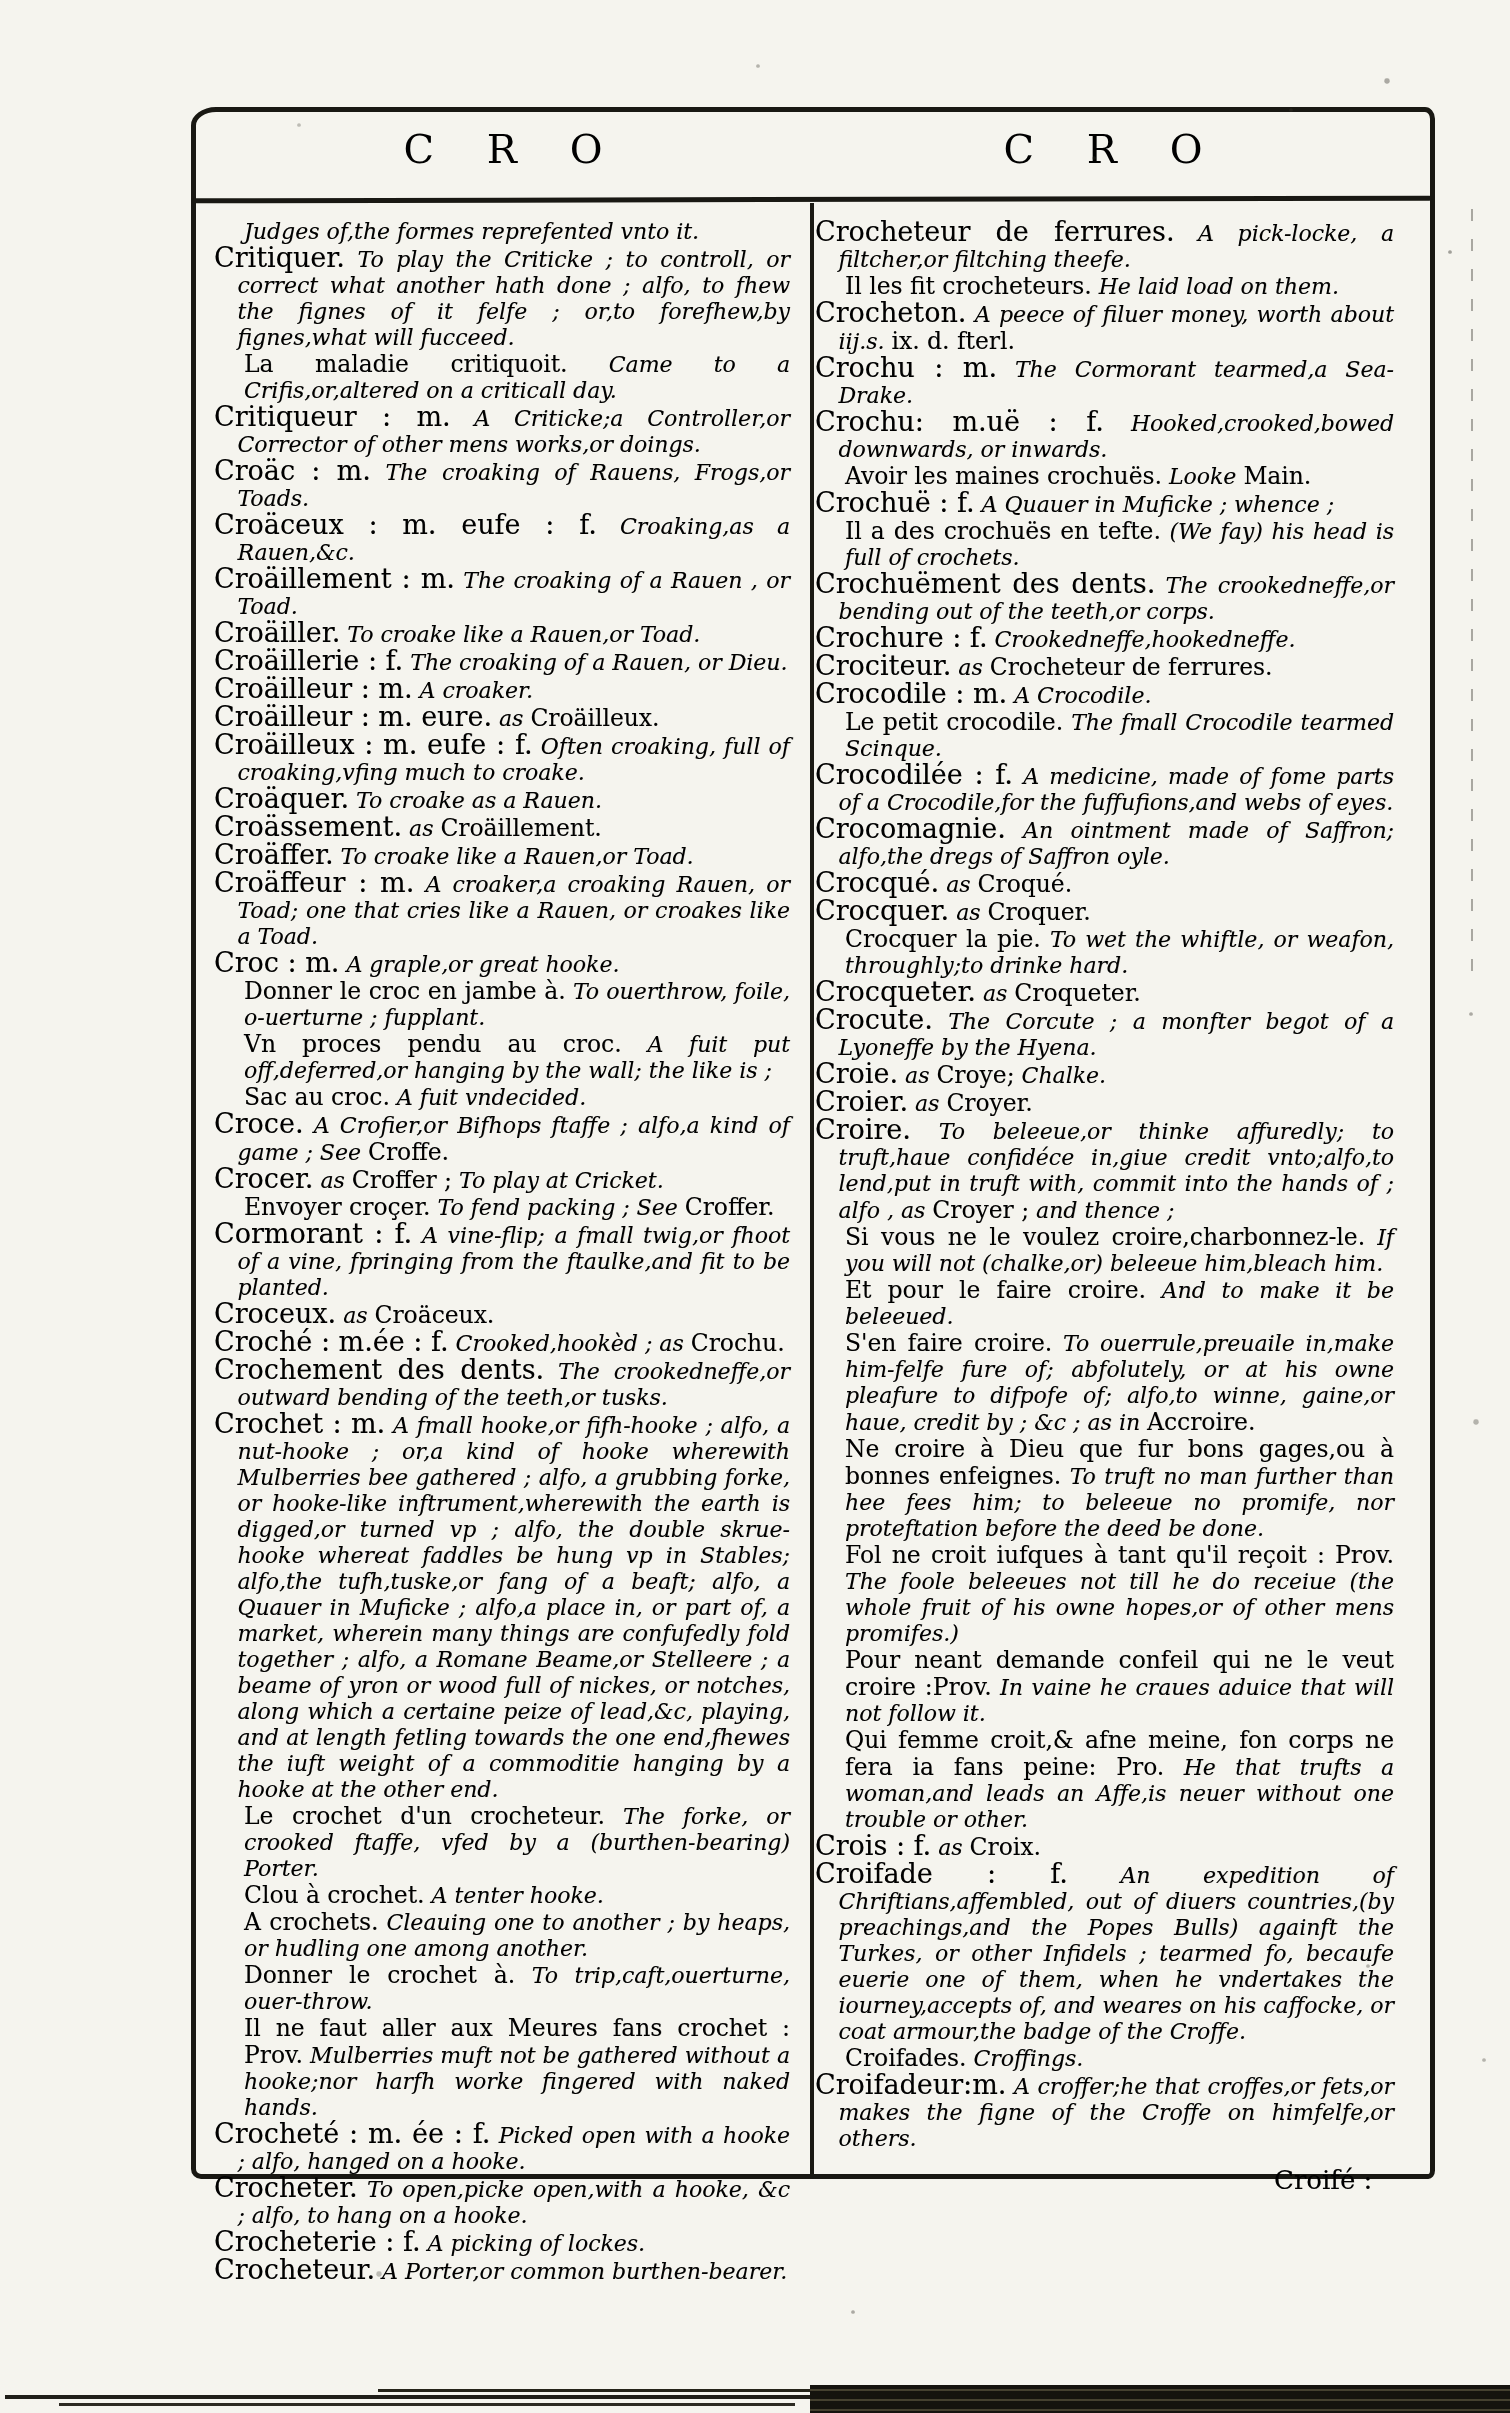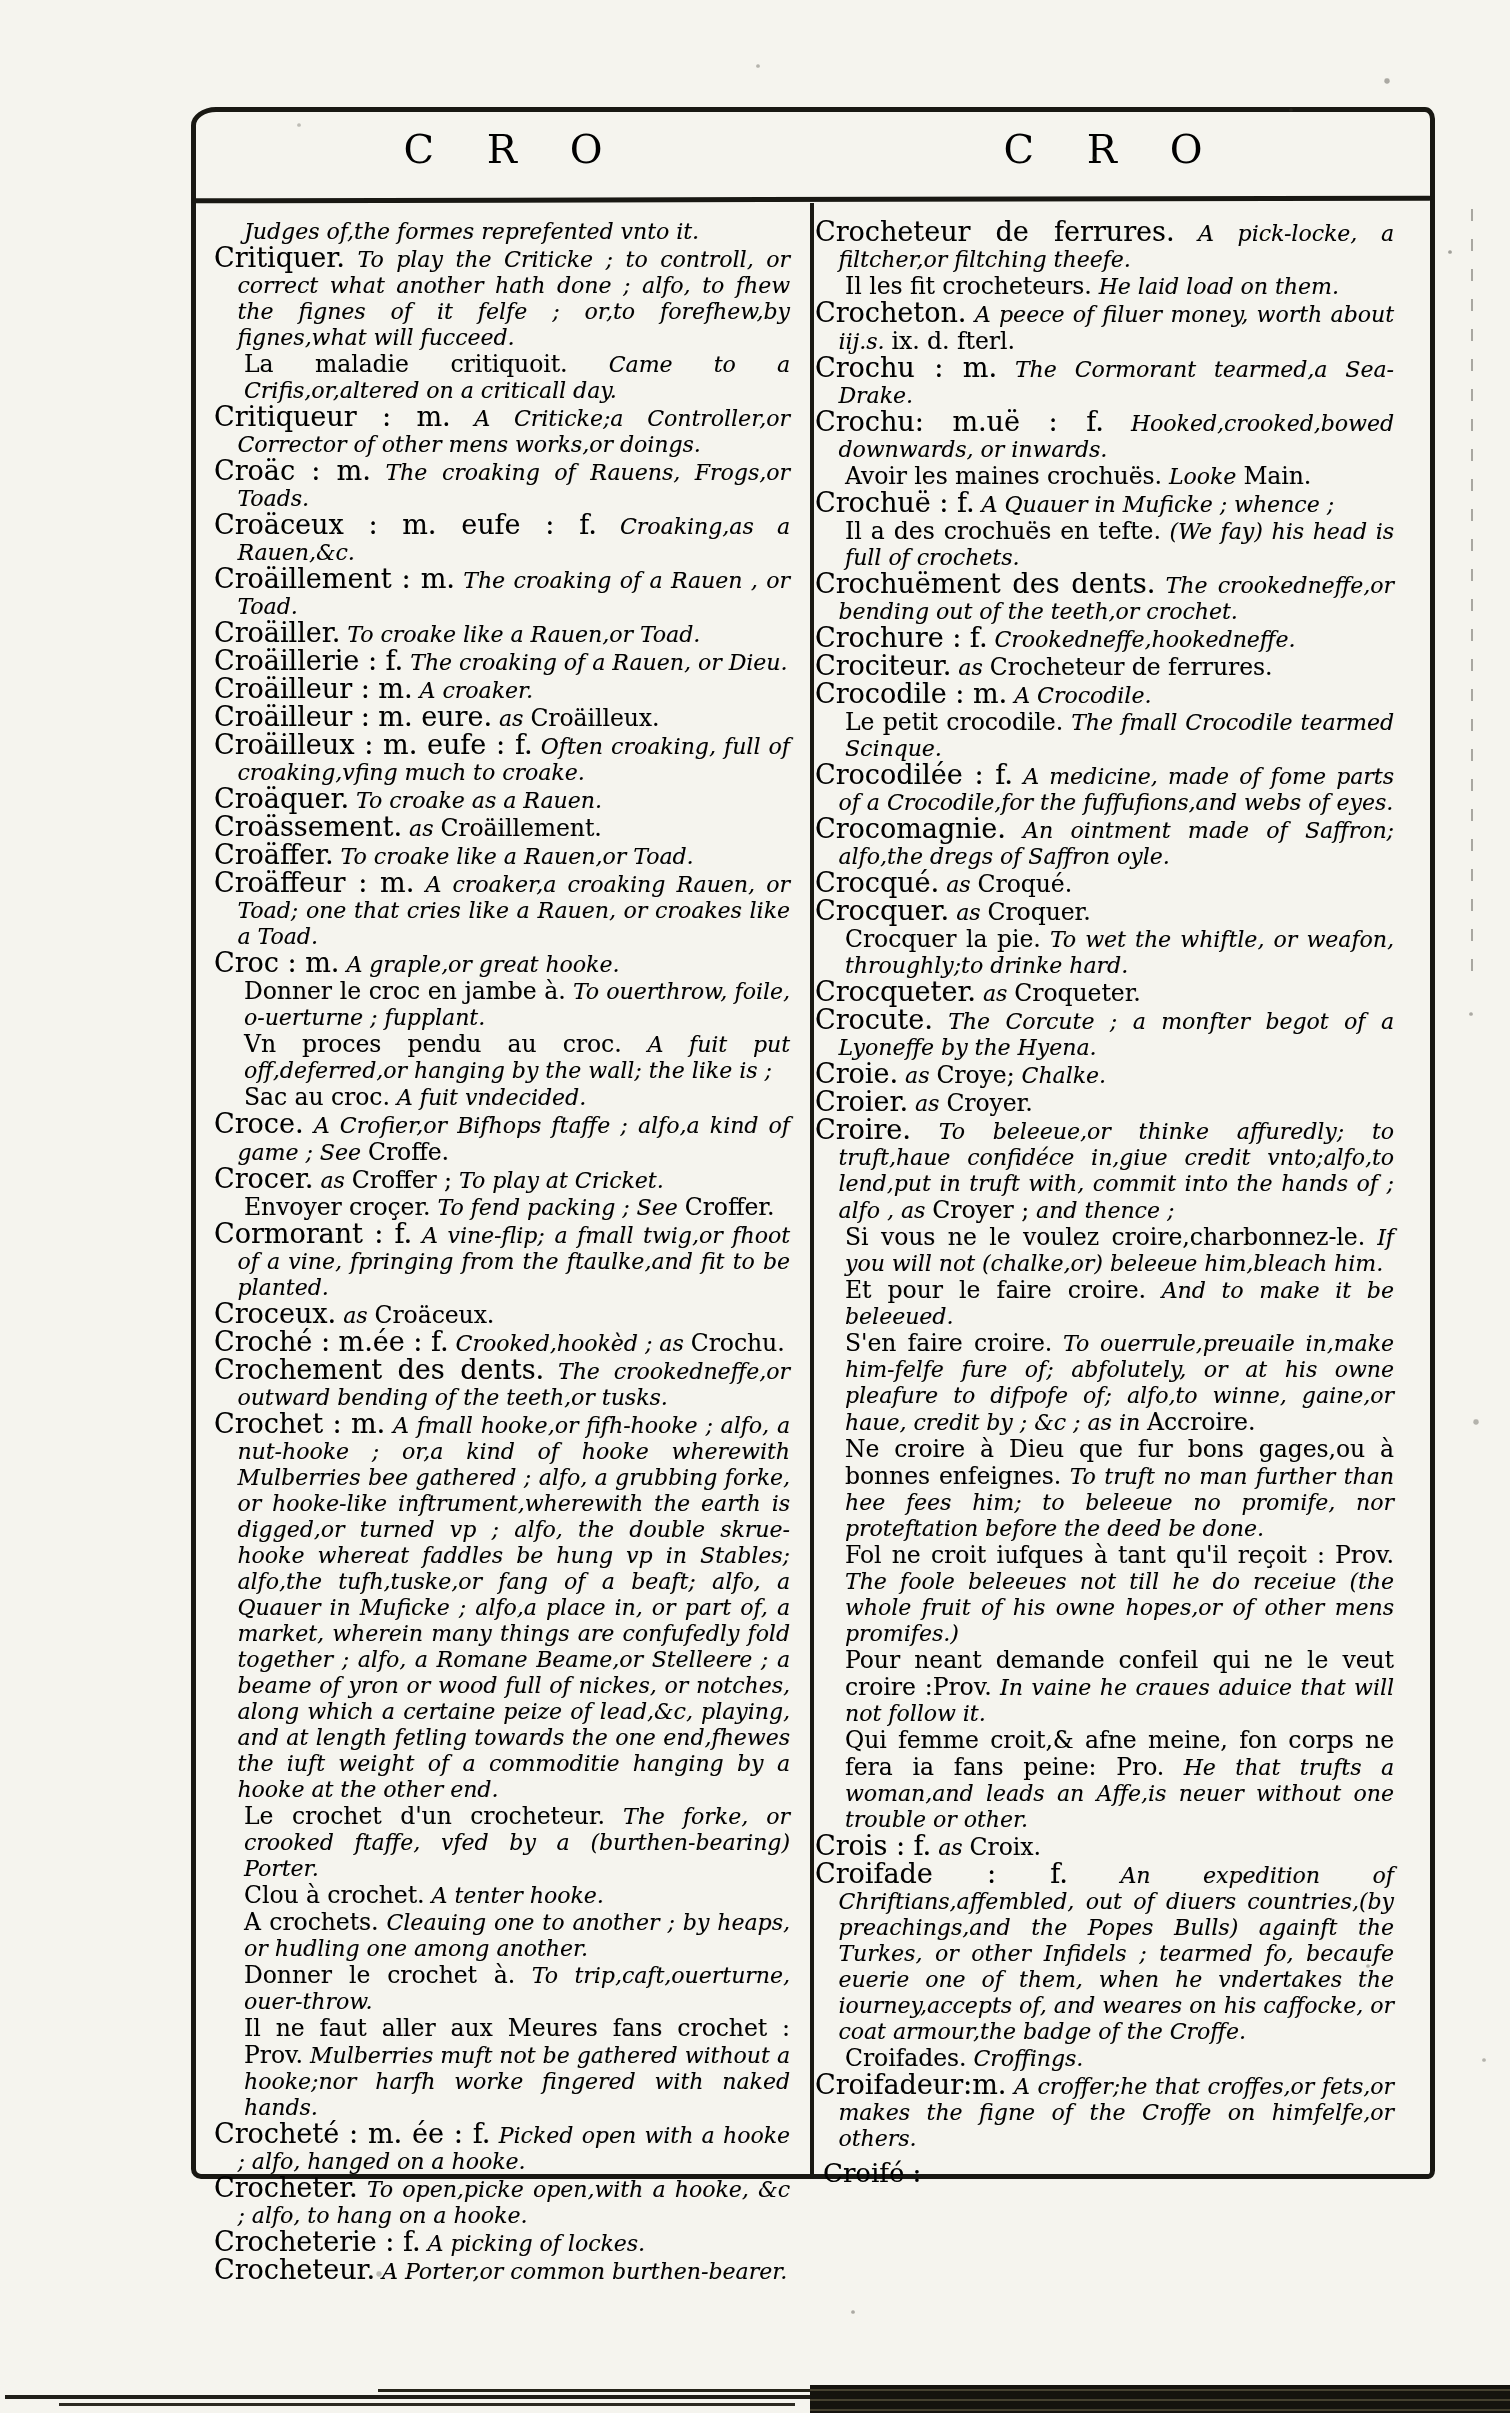--- a/index.html
+++ b/index.html
@@ -37,21 +37,21 @@
   }
   .col-left  { left:214px; width:576px; }
   .col-right { left:815px; width:579px; }
   p.entry { margin:0; }
   .ind-e { padding-left:23.4px; text-indent:-23.4px; }
   .ind-s { padding-left:30px; text-indent:0; }
   .ind-c { padding-left:30px; text-indent:0; }
   .seg-h { font-size:27px; font-style:normal; }
   .seg-r { font-size:23.4px; font-style:normal; }
   .seg-i { font-size:22px; font-style:italic; }
-  .catchword-row { margin:8px; text-align:left; padding-right:6.7px; }
+  .catchword-row { margin:15px; text-align:right; padding-right:6.7px; }
   .catchword-row .seg-h { font-size:26px; }
   
   .scan-edge {
     position:absolute; left:1471px; top:209px; width:1.7px; height:778px;
     background:repeating-linear-gradient(180deg, rgba(55,52,44,0.40) 0 11.7px, transparent 11.7px 30px);
   }
   .band-a1 { position:absolute; left:5px;   top:2395px; width:805px; height:4.2px; background:#201e18; }
   .band-a2 { position:absolute; left:59px;  top:2403px; width:736px; height:2.5px; background:#2c2a22; }
   .band-a3 { position:absolute; left:378px; top:2389px; width:432px; height:3.3px; background:#262419; }
   .band-b  {
@@ -129,21 +129,21 @@
     </div>
   <div class="col col-right" id="col-right">
       <p class="entry ind-e"><span class="seg-h">Crocheteur de ferrures.</span> <span class="seg-i">A pick-locke, a filtcher,or filtching theefe.</span> </p>
       <p class="entry ind-s"><span class="seg-r">Il les fit crocheteurs.</span> <span class="seg-i">He laid load on them.</span> </p>
       <p class="entry ind-e"><span class="seg-h">Crocheton.</span> <span class="seg-i">A peece of filuer money, worth about iij.s.</span> <span class="seg-r">ix. d. fterl.</span> </p>
       <p class="entry ind-e"><span class="seg-h">Crochu : m.</span> <span class="seg-i">The Cormorant tearmed,a Sea-Drake.</span> </p>
       <p class="entry ind-e"><span class="seg-h">Crochu: m.uë : f.</span> <span class="seg-i">Hooked,crooked,bowed downwards, or inwards.</span> </p>
       <p class="entry ind-s"><span class="seg-r">Avoir les maines crochuës.</span> <span class="seg-i">Looke</span> <span class="seg-r">Main.</span> </p>
       <p class="entry ind-e"><span class="seg-h">Crochuë : f.</span> <span class="seg-i">A Quauer in Muficke ; whence ;</span> </p>
       <p class="entry ind-s"><span class="seg-r">Il a des crochuës en tefte.</span> <span class="seg-i">(We fay) his head is full of crochets.</span> </p>
-      <p class="entry ind-e"><span class="seg-h">Crochuëment des dents.</span> <span class="seg-i">The crookedneffe,or bending out of the teeth,or crochet.</span> </p>
+      <p class="entry ind-e"><span class="seg-h">Crochuëment des dents.</span> <span class="seg-i">The crookedneffe,or bending out of the teeth,or corps.</span> </p>
       <p class="entry ind-e"><span class="seg-h">Crochure : f.</span> <span class="seg-i">Crookedneffe,hookedneffe.</span> </p>
       <p class="entry ind-e"><span class="seg-h">Crociteur.</span> <span class="seg-i">as</span> <span class="seg-r">Crocheteur de ferrures.</span> </p>
       <p class="entry ind-e"><span class="seg-h">Crocodile : m.</span> <span class="seg-i">A Crocodile.</span> </p>
       <p class="entry ind-s"><span class="seg-r">Le petit crocodile.</span> <span class="seg-i">The fmall Crocodile tearmed Scinque.</span> </p>
       <p class="entry ind-e"><span class="seg-h">Crocodilée : f.</span> <span class="seg-i">A medicine, made of fome parts of a Crocodile,for the fuffufions,and webs of eyes.</span> </p>
       <p class="entry ind-e"><span class="seg-h">Crocomagnie.</span> <span class="seg-i">An ointment made of Saffron; alfo,the dregs of Saffron oyle.</span> </p>
       <p class="entry ind-e"><span class="seg-h">Crocqué.</span> <span class="seg-i">as</span> <span class="seg-r">Croqué.</span> </p>
       <p class="entry ind-e"><span class="seg-h">Crocquer.</span> <span class="seg-i">as</span> <span class="seg-r">Croquer.</span> </p>
       <p class="entry ind-s"><span class="seg-r">Crocquer la pie.</span> <span class="seg-i">To wet the whiftle, or weafon, throughly;to drinke hard.</span> </p>
       <p class="entry ind-e"><span class="seg-h">Crocqueter.</span> <span class="seg-i">as</span> <span class="seg-r">Croqueter.</span> </p>

